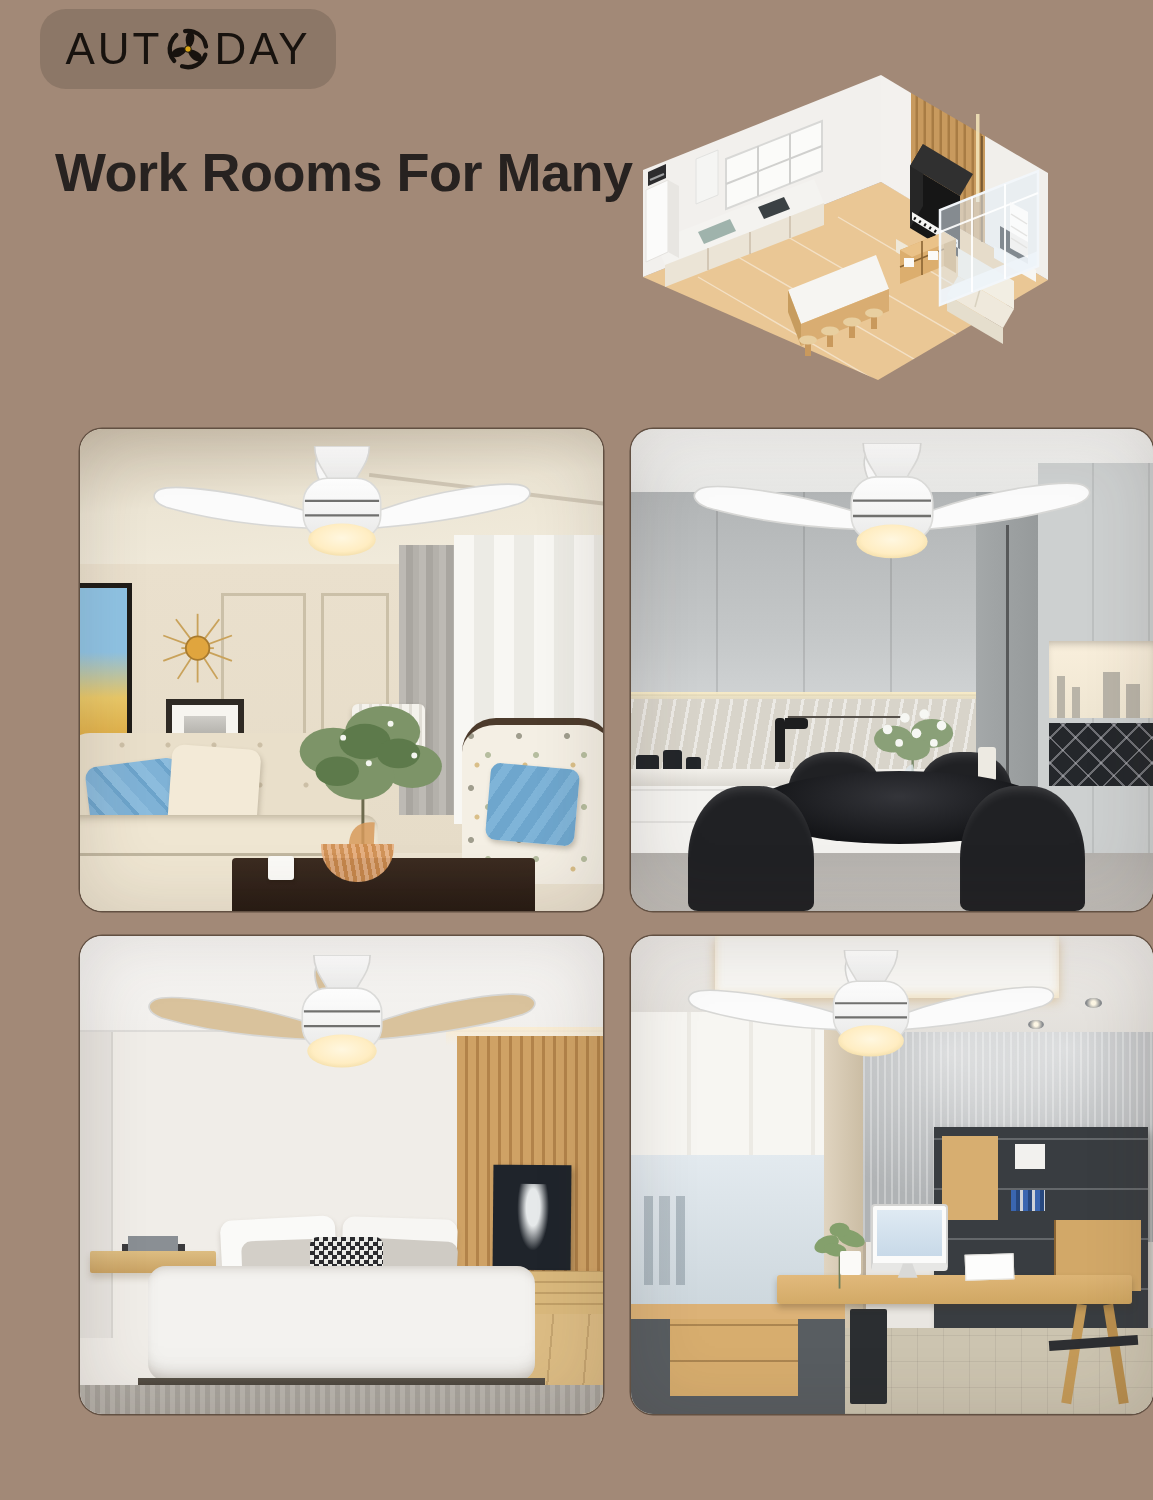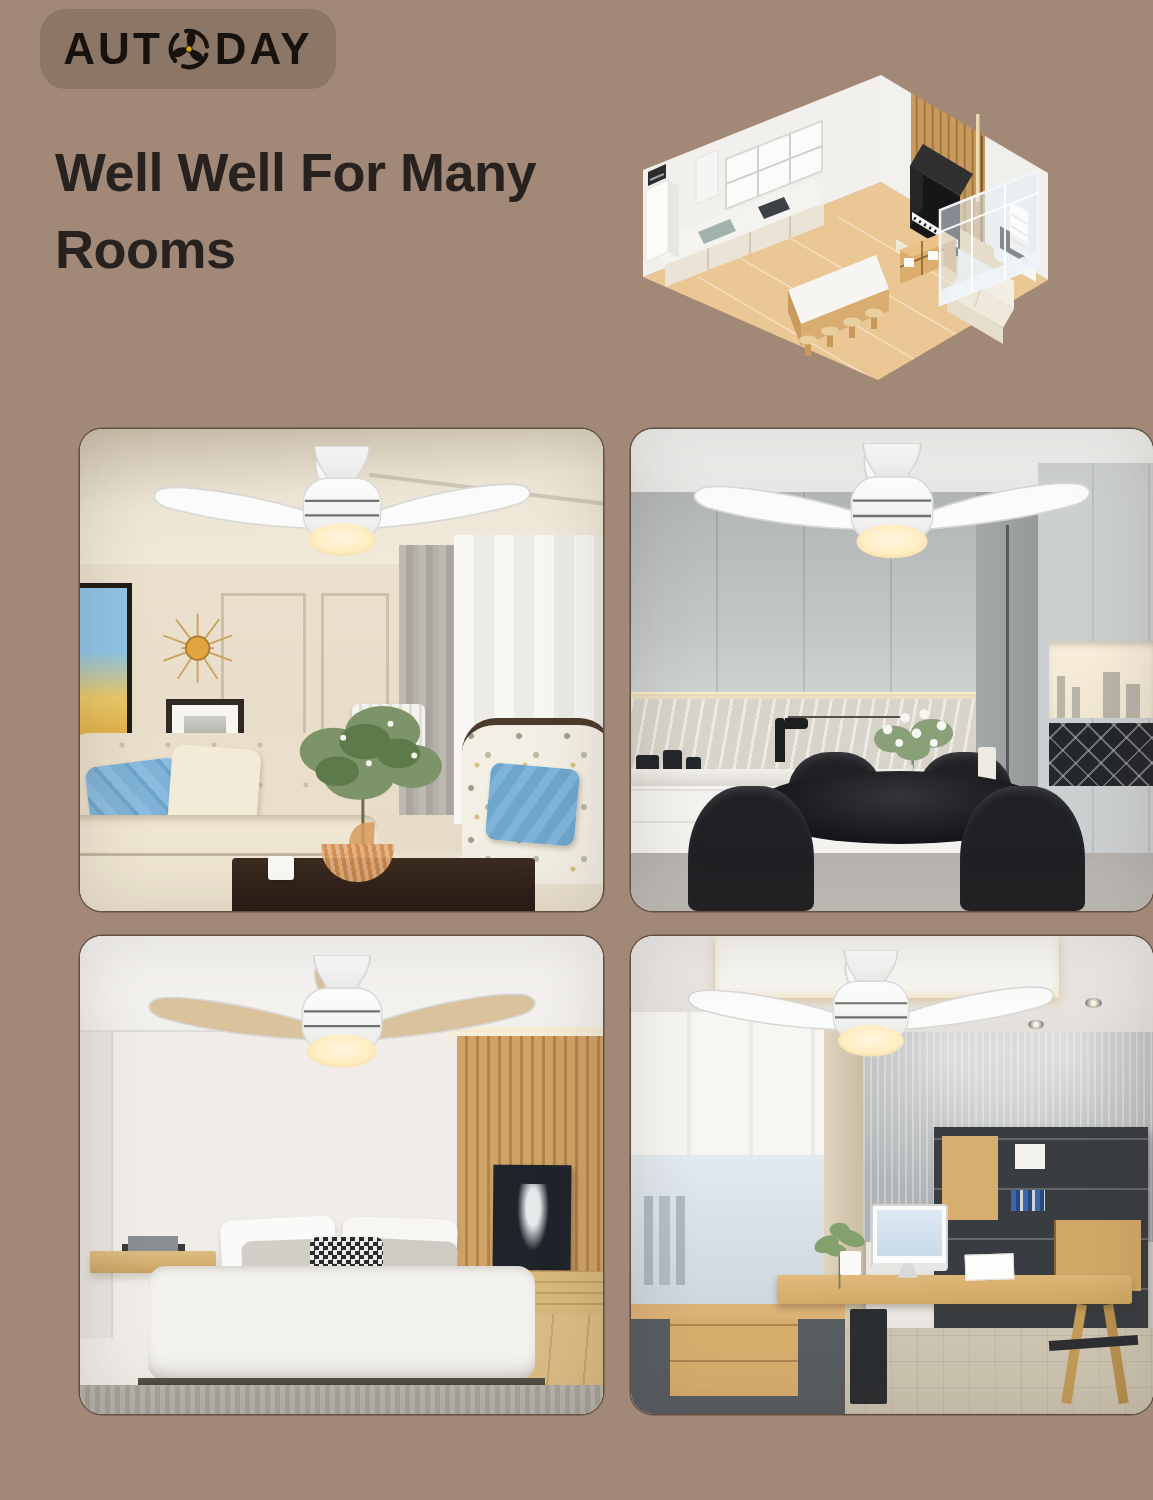--- a/index.html
+++ b/index.html
@@ -1,21 +1,21 @@
 <!DOCTYPE html>
 <html><head>
 <meta charset="utf-8">
 <style>
   html,body{margin:0;padding:0;background:#a28977;font-family:"Liberation Sans",sans-serif;}
   .page{position:relative;width:1153px;height:1500px;background:#a28977;overflow:hidden;margin:0 auto;}
 
   
   .logo-badge{position:absolute;left:40px;top:9px;width:296px;height:80px;background:#8c7767;
     border-radius:26px;display:flex;align-items:center;justify-content:center;gap:2px;}
-  .logo-text{font-size:44px;font-weight:bold;letter-spacing:3px;color:#17120e;}
+  .logo-text{font-size:44px;font-weight:normal;letter-spacing:3px;color:#17120e;}
   .logo-fan{width:46px;height:46px;margin:0 1px;}
 
   
   .title{position:absolute;left:55px;top:98px;font-size:54px;line-height:77px;font-weight:bold;
     color:#272220;letter-spacing:-.5px;}
   .subtitle{position:absolute;left:55px;top:242px;font-size:42px;color:#2c2724;font-weight:normal;}
 
   
   .iso{position:absolute;left:638px;top:52px;width:472px;height:336px;}
 
@@ -221,22 +221,22 @@
       <g fill="#17120e">
         <path d="M24 24 C 20 15, 21 8, 27 5 C 32 8, 32 17, 26 23 Z"></path>
         <path d="M24 24 C 20 15, 21 8, 27 5 C 32 8, 32 17, 26 23 Z" transform="rotate(120 24 24)"></path>
         <path d="M24 24 C 20 15, 21 8, 27 5 C 32 8, 32 17, 26 23 Z" transform="rotate(240 24 24)"></path>
       </g>
       <circle cx="24" cy="24" r="3.4" fill="#d9a414" stroke="#17120e" stroke-width="1"></circle>
     </svg>
     <span class="logo-text">DAY</span>
   </div>
 
-  <h1 class="title"><span>Well Well For Many</span><br>
-    <span>Rooms</span></h1>
+  <h1 class="title"><span>Work Rooms For Many</span><br>
+    </h1>
 
   <div class="iso">
     <svg viewBox="0 0 472 336" width="472" height="336">
       <defs>
         <pattern id="slats" width="8" height="8" patternUnits="userSpaceOnUse">
           <rect width="8" height="8" fill="#c89a5e"></rect>
             <rect x="5.5" width="2.5" height="8" fill="#a87c44"></rect>
         </pattern>
         <clipPath id="floorClip">
             <path d="M243,130 L410,228 L240,328 L5,225 Z"></path>

